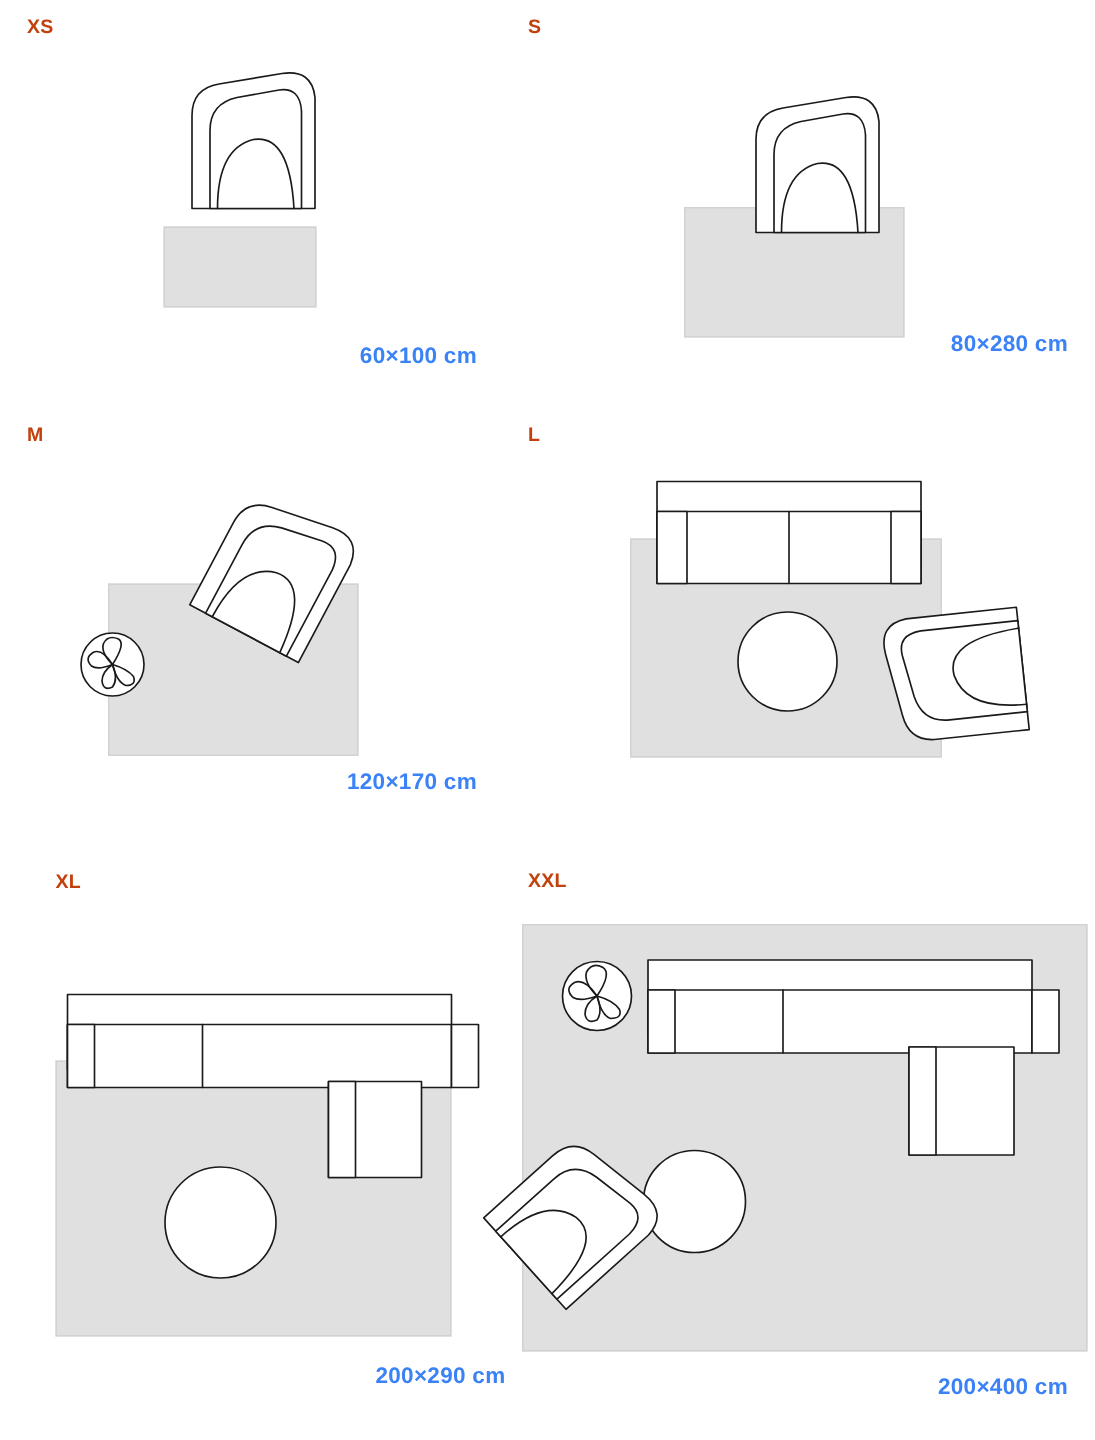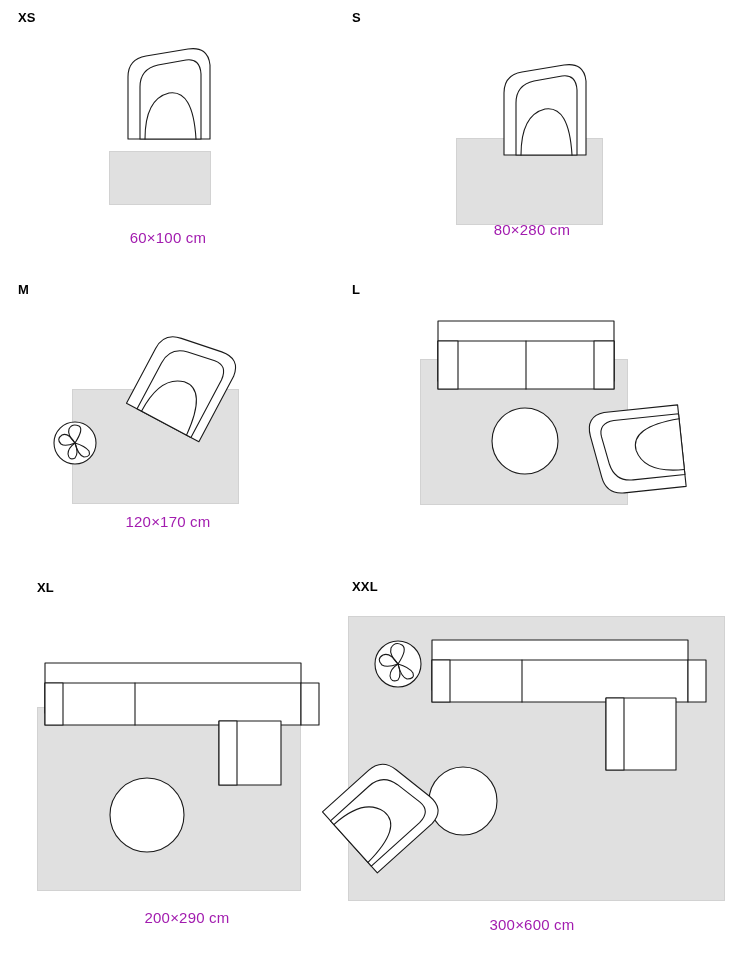--- a/index.html
+++ b/index.html
@@ -19,28 +19,28 @@
     position: relative;
     width: 730px;
     height: 960px;
   }
   .cell {
     position: absolute;
   }
   .size-label {
     font-size: 13px;
     font-weight: bold;
-    color: #000000;
+    color: #c2410c;
     letter-spacing: 0.2px;
   }
   .dim-label {
     font-size: 15px;
-    font-weight: normal;
-    color: #a21caf;
-    text-align: center;
+    font-weight: bold;
+    color: #3b82f6;
+    text-align: right;
     letter-spacing: 0.2px;
   }
   .stage {
     position: relative;
   }
   .rug {
     position: absolute;
     background: #e0e0e0;
     border: 1px solid #d2d2d2;
   }
@@ -221,16 +221,16 @@
       <div class="furn" style="left:-32px; top:168px;">
         <svg width="126" height="120" viewBox="0 0 126 120">
           <g transform="rotate(48 60 60)">
             <path class="ln" d="M14,96 L14,34 Q14,16 32,13 L74,6 Q94,3 96,22 L96,96 Z"></path>
             <path class="ln" d="M26,96 L26,44 Q26,26 44,22 L72,17 Q86,15 87,31 L87,96 Z"></path>
             <path class="ln-none" d="M31,96 Q31,56 55,50 Q79,46 82,96"></path>
           </g>
         </svg>
       </div>
     </div>
-    <div class="dim-label" style="width:360px; margin-top:2px;">300×600 cm</div>
+    <div class="dim-label" style="width:360px; margin-top:2px;">200×400 cm</div>
   </div>
 
 </div>
 
 </body></html>

